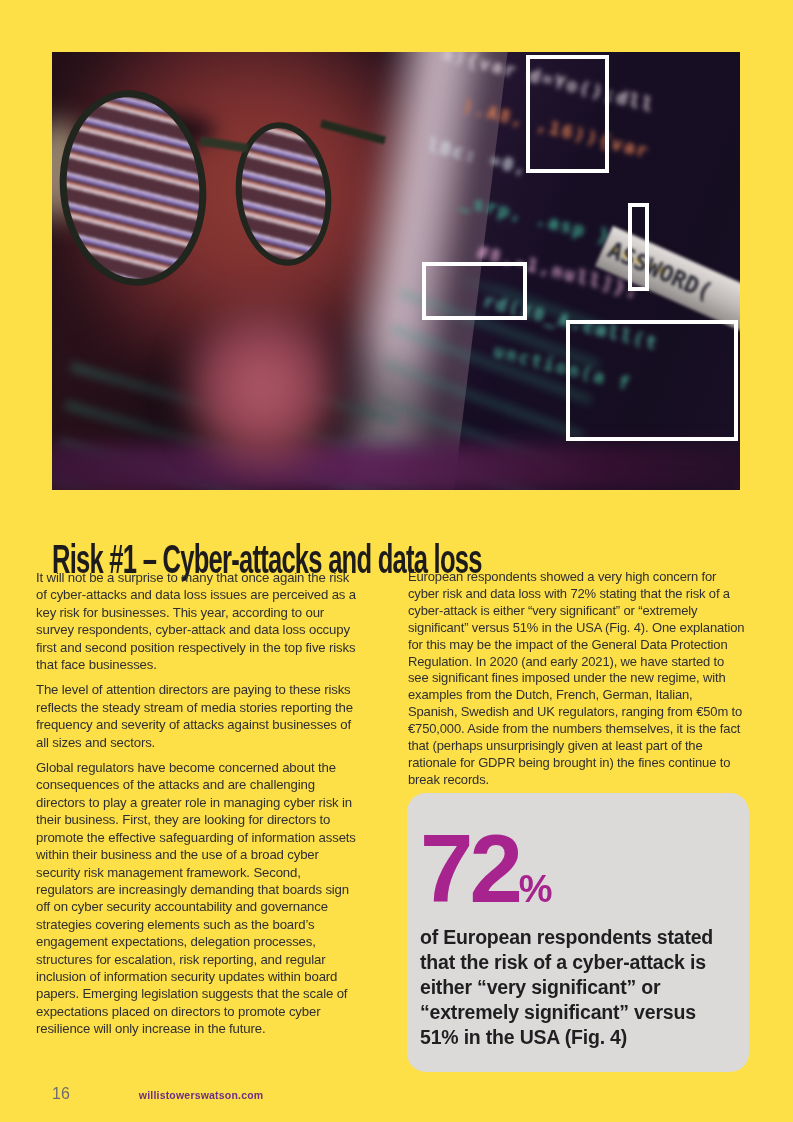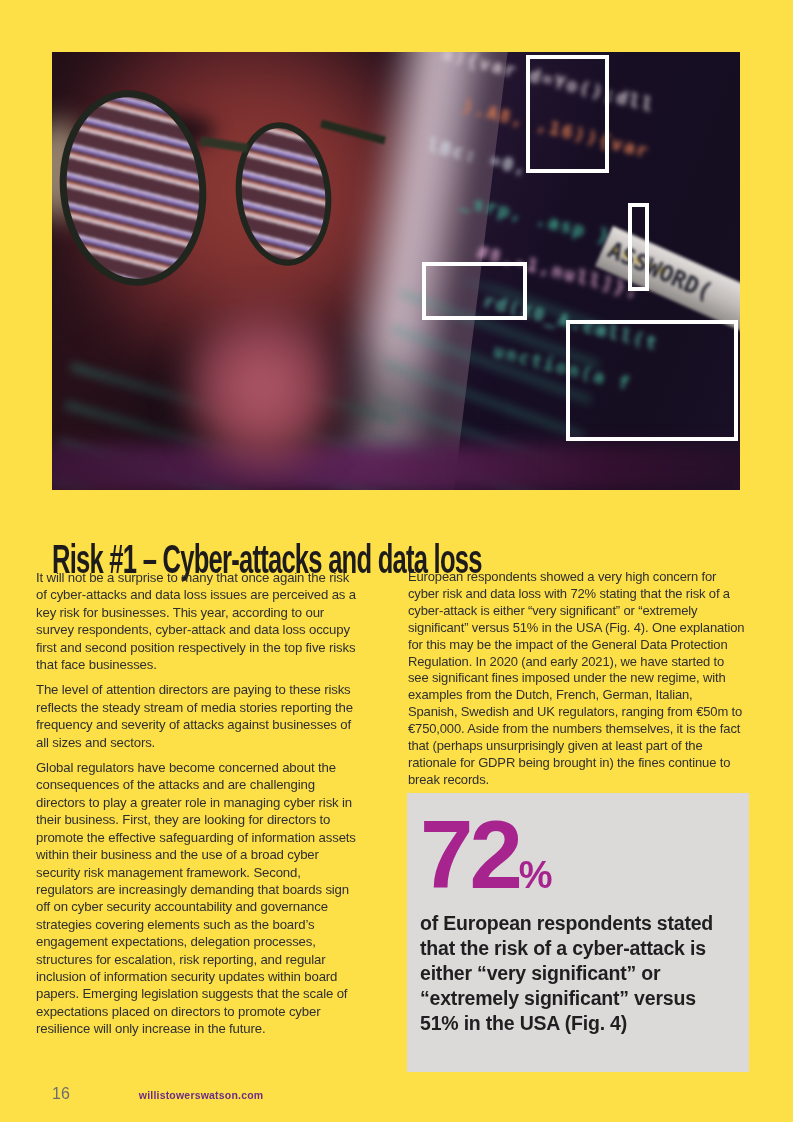--- a/index.html
+++ b/index.html
@@ -66,21 +66,21 @@
 
   
   .title{position:absolute;left:52px;top:510px;font-size:40px;font-weight:bold;color:#1d1b1c;
          letter-spacing:-1.2px;white-space:nowrap;transform:scaleX(0.64);transform-origin:left center;}
   .col{position:absolute;top:569px;font-size:13.2px;line-height:17.4px;color:#2f2f31;letter-spacing:-0.15px;}
   .col p{margin:0 0 8px 0;}
   .col-left{left:36px;width:325px;}
   .col-right{left:408px;width:337px;font-size:13px;line-height:16.9px;}
 
   .callout{position:absolute;left:407px;top:793px;width:342px;height:279px;background:#dbdad8;
-           box-sizing:border-box;padding:14px 13px;}
+           box-sizing:border-box;padding:28px 13px;border-radius:19px;}
   .stat{color:#a7248e;font-weight:bold;line-height:1;white-space:nowrap;}
   .stat-value{font-size:96px;letter-spacing:-4px;}
   .stat-unit{font-size:38px;letter-spacing:0;}
   .callout-text{margin-top:8px;width:316px;font-size:19.5px;line-height:25px;font-weight:bold;
            color:#1f1f21;letter-spacing:-0.2px;}
 
   
   .footer{position:absolute;left:52px;top:1085px;display:flex;align-items:baseline;gap:32px;}
   .page-number{font-size:16px;color:#6d6e71;}
   .site-link{margin-left:9px;font-size:10.5px;font-weight:bold;color:#6d2d85;text-decoration:none;letter-spacing:.2px;padding-left:28px;}

